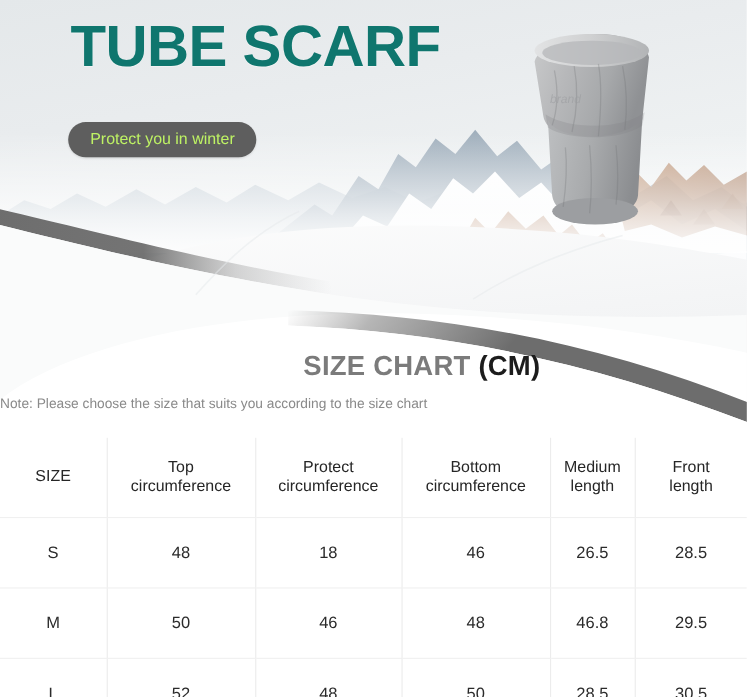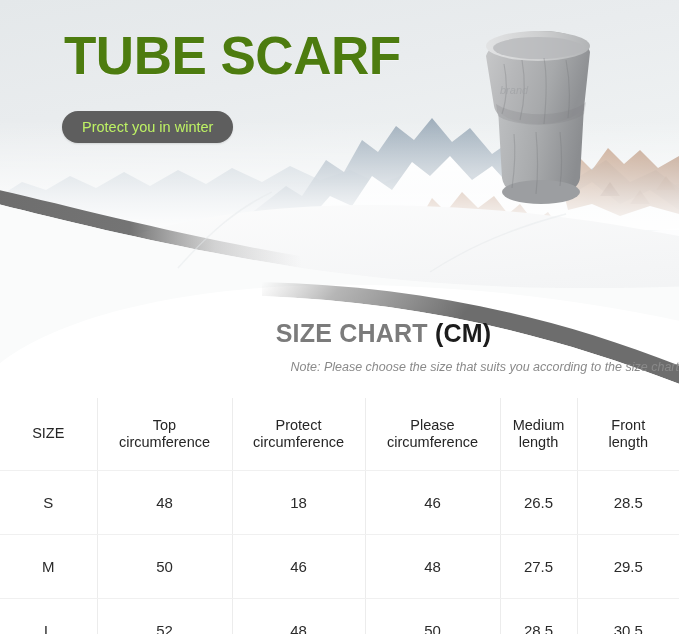--- a/index.html
+++ b/index.html
@@ -23,23 +23,23 @@
   .mtn-svg{position:absolute;left:0;top:0;width:679px;height:300px;}
 
   
   .product{
     position:absolute;left:470px;top:22px;width:130px;height:185px;
   }
   .product svg{width:100%;height:100%;display:block;}
 
   
   .headline{
-    position:absolute;left:64px;top:29px;
+    position:absolute;left:64px;top:16px;
     font-size:53px;line-height:1;font-weight:700;
-    letter-spacing:-0.5px;color:#4d7c0f;
+    letter-spacing:-0.5px;color:#0f766e;
     text-shadow:0 1px 0 rgba(255,255,255,.4);
     white-space:nowrap;
   }
   .badge{
     position:absolute;left:62px;top:111px;
     height:32px;padding:0 20px;border-radius:16px;
     background:#5e5e5e;color:#bef264;
     display:flex;align-items:center;justify-content:center;
     font-size:14.5px;font-weight:400;white-space:nowrap;
     box-shadow:0 1px 2px rgba(0,0,0,.12);
@@ -51,22 +51,22 @@
   
   .chart-wrap{position:absolute;left:0;top:300px;width:679px;height:334px;}
   .chart-title{
     position:absolute;left:0;top:19px;width:679px;text-align:center;
     font-size:25px;font-weight:700;letter-spacing:.2px;color:#7b7b7b;
     white-space:nowrap;
     margin-left:44px;
   }
   .chart-title .cm{color:#1c1c1c;}
   .chart-note{
-    position:absolute;left:0;top:60px;width:679px;text-align:right;
-    font-size:12.5px;font-style:italic;color:#8a8a8a;white-space:nowrap;
+    position:absolute;left:0;top:60px;width:679px;text-align:left;
+    font-size:12.5px;color:#8a8a8a;white-space:nowrap;
   }
 
   
   table.size-table{
     position:absolute;left:0;top:98px;width:679px;
     border-collapse:collapse;table-layout:fixed;
   }
   table.size-table col.c-size{width:97px;}
   table.size-table col.c-top{width:135px;}
   table.size-table col.c-med{width:133px;}
@@ -310,21 +310,21 @@
           </th>
           <th>
             <span class="hl">Top</span>
             <span class="hl">circumference</span>
           </th>
           <th>
             <span class="hl">Protect</span>
             <span class="hl">circumference</span>
           </th>
           <th>
-            <span class="hl">Please</span>
+            <span class="hl">Bottom</span>
             <span class="hl">circumference</span>
           </th>
           <th>
             <span class="hl">Medium</span>
             <span class="hl">length</span>
           </th>
           <th>
             <span class="hl">Front</span>
             <span class="hl">length</span>
           </th>
@@ -337,21 +337,21 @@
           <td>18</td>
           <td>46</td>
           <td>26.5</td>
           <td>28.5</td>
         </tr>
         <tr>
           <td>M</td>
           <td>50</td>
           <td>46</td>
           <td>48</td>
-          <td>27.5</td>
+          <td>46.8</td>
           <td>29.5</td>
         </tr>
         <tr>
           <td>L</td>
           <td>52</td>
           <td>48</td>
           <td>50</td>
           <td>28.5</td>
           <td>30.5</td>
         </tr>

